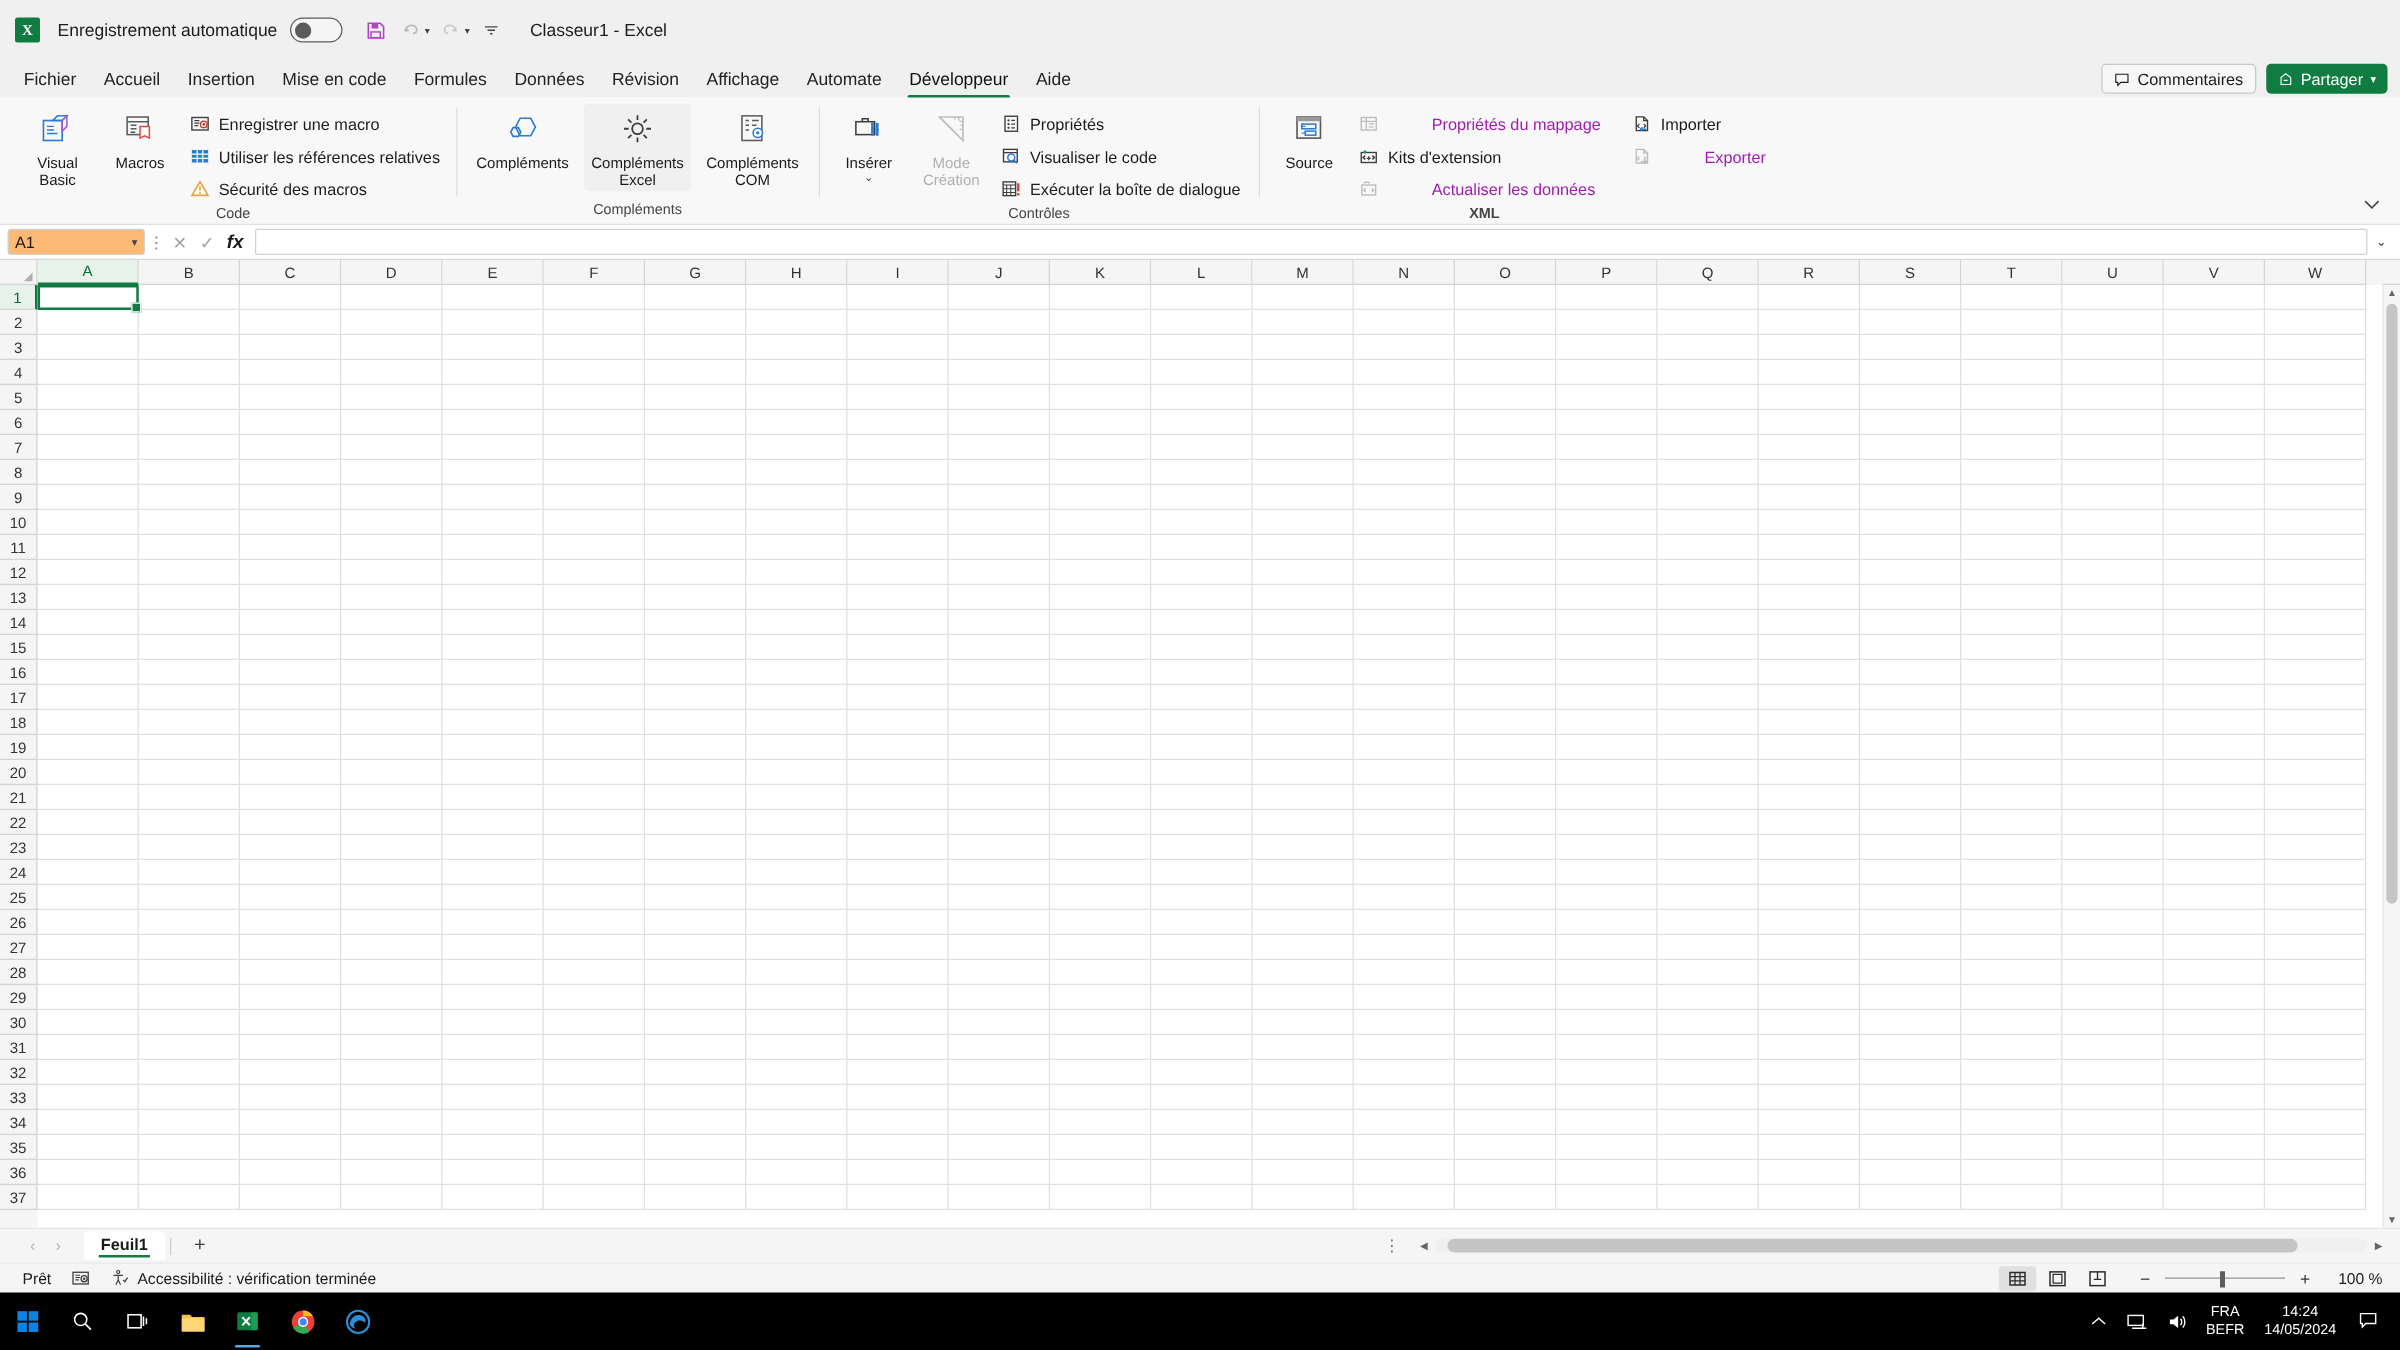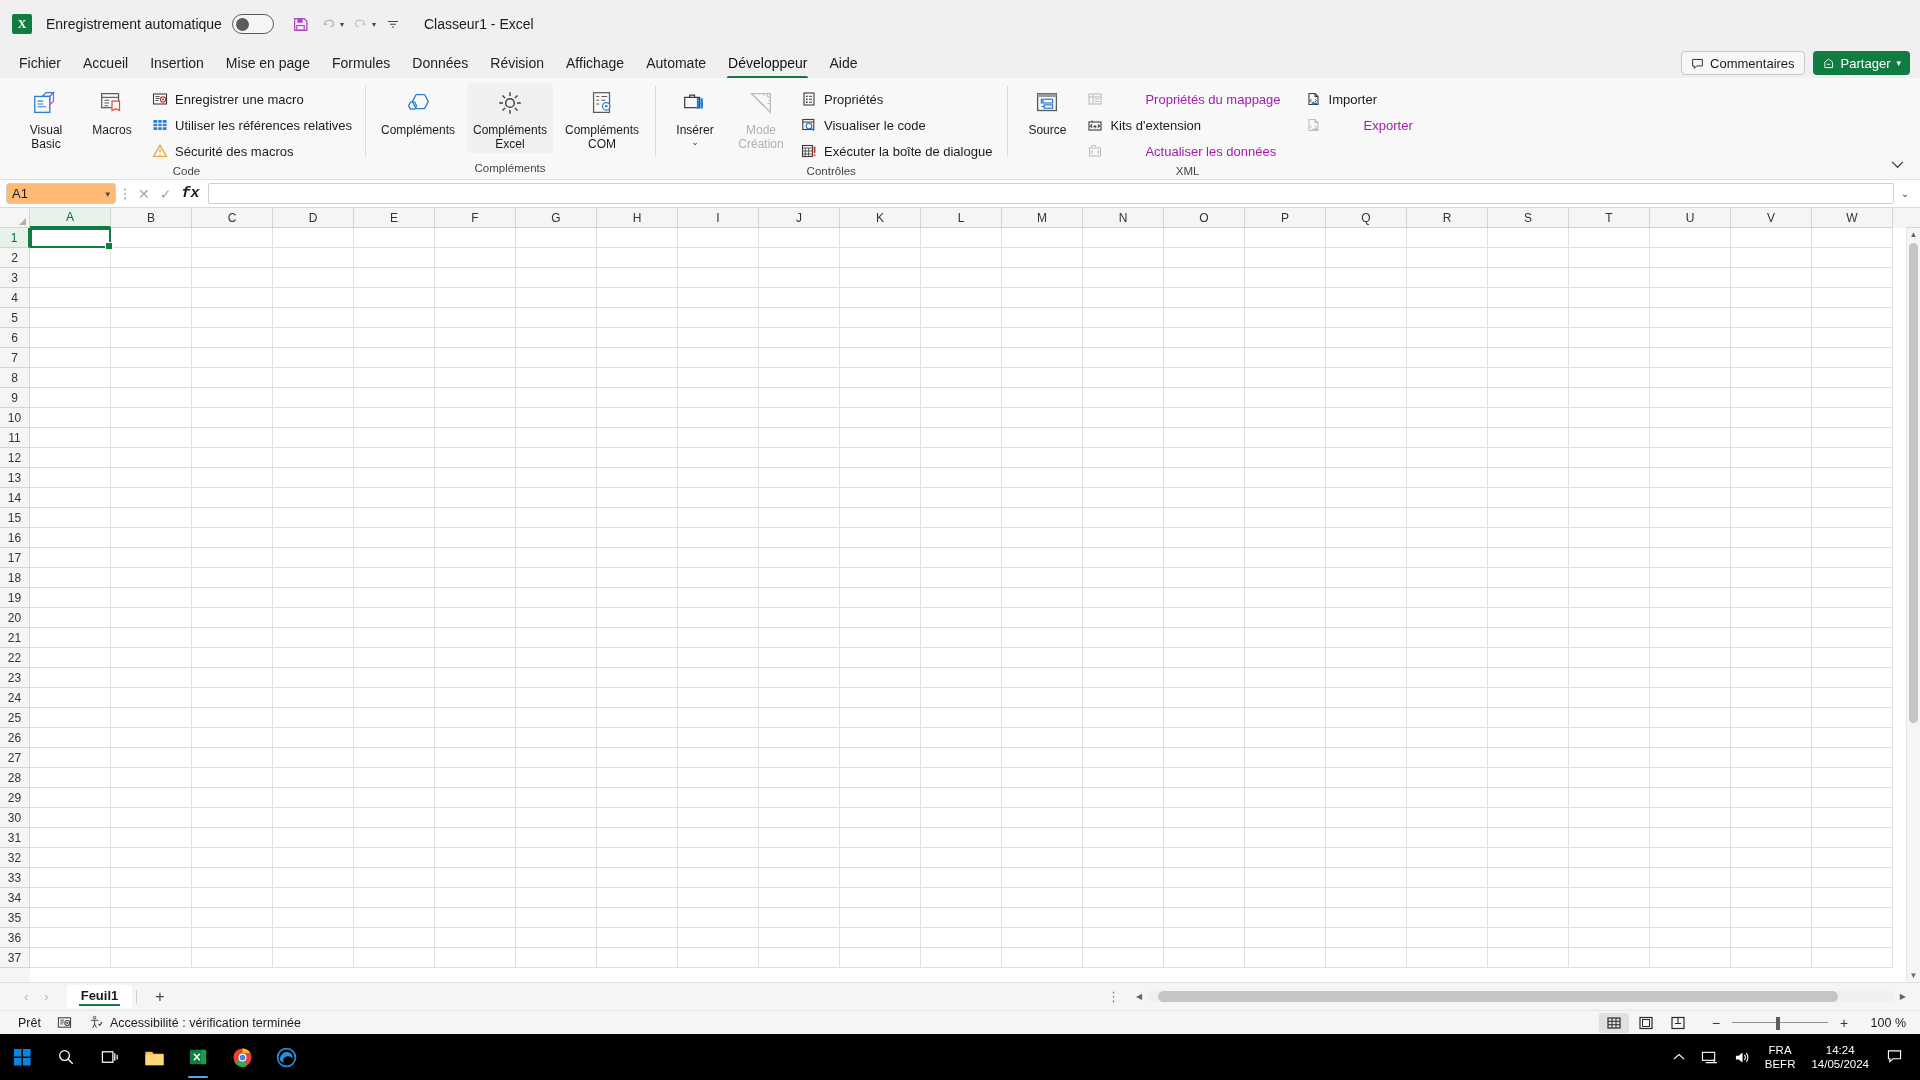--- a/index.html
+++ b/index.html
@@ -148,21 +148,21 @@
   }
   .namebox {
     width: 110px; height: 21px; border: 1px solid #d0d0d0; border-radius: 3px;
     display: flex; align-items: center; justify-content: space-between;
     padding: 0 5px; font-size: 13px; color: #1b1b1b; background: #fdba74; cursor: text;
   }
   .namebox .cv { font-size: 9px; color: #444; }
   .fb-dots { width: 18px; text-align: center; color: #808080; font-size: 13px; cursor: pointer; }
   .fb-icons { display: flex; align-items: center; gap: 10px; padding: 0 9px 0 4px; }
   .fb-icons span { color: #a5a5a5; font-size: 14px; cursor: pointer; }
-  .fb-icons .fx { color: #1b1b1b; font-style: italic; font-family: Liberation Mono, monospace; font-size: 15px; font-weight: bold;}
+  .fb-icons .fx { color: #1b1b1b; font-style: italic; font-family: Liberation Sans, sans-serif; font-size: 15px; font-weight: bold;}
   .fb-input {
     flex: 1; height: 21px; border: 1px solid #d0d0d0; border-left: 1px solid #d0d0d0;
     border-radius: 2px; background: #fff; font-size: 13px; padding: 0 6px;
     display: flex; align-items: center; cursor: text;
   }
   .fb-expand { width: 22px; text-align: center; font-size: 10px; color: #444; cursor: pointer; }
 
   
   .gridarea { flex: 1; display: flex; flex-direction: column; position: relative; overflow: hidden; background: #fff; }
   .colhead { display: flex; height: 20px; min-height: 20px; background: #f5f5f5; }
@@ -313,21 +313,21 @@
   </div>
   <span class="doc-title">Classeur1  -  Excel</span>
 
 
 </div>
 
 <div class="tabstrip">
   <div class="tab">Fichier</div>
   <div class="tab">Accueil</div>
   <div class="tab">Insertion</div>
-  <div class="tab">Mise en page</div>
+  <div class="tab">Mise en code</div>
   <div class="tab">Formules</div>
   <div class="tab">Données</div>
   <div class="tab">Révision</div>
   <div class="tab">Affichage</div>
   <div class="tab">Automate</div>
   <div class="tab active">Développeur</div>
   <div class="tab">Aide</div>
 
   <div class="ts-right">
     <div class="comments-btn">
@@ -576,21 +576,21 @@
                 <path d="M4 2.5h6l3 3v8H4z" fill="none" stroke="#bdbdbd" stroke-width="1.1"></path>
                 <path d="M10 2.5v3h3" fill="none" stroke="#bdbdbd" stroke-width="1.1"></path>
                 <path d="M6.5 8.2 L5 9.7 L6.5 11.2 M10 8.2 L11.5 9.7 L10 11.2" stroke="#bdbdbd" stroke-width="1" fill="none"></path>
                 <path d="M7.5 12.3 H12 M10.3 10.8 L12 12.3 L10.3 13.8" stroke="#bdbdbd" stroke-width="1.2" fill="none"></path>
               </svg>
           </span>
           <span>Exporter</span>
         </div>
       </div>
     </div>
-    <div class="rg-title" style="margin-left:-60px;">XML</div>
+    <div class="rg-title" style="margin-left:-60px;font-weight:bold;">XML</div>
   </div>
 
   <div class="ribbon-collapse">
     <svg width="13" height="9" viewBox="0 0 14 10">
         <path d="M1 1 L7 7 L13 1" fill="none" stroke="#444" stroke-width="1.4"></path>
       </svg>
   </div>
 </div>
 
 <div class="formulabar">

